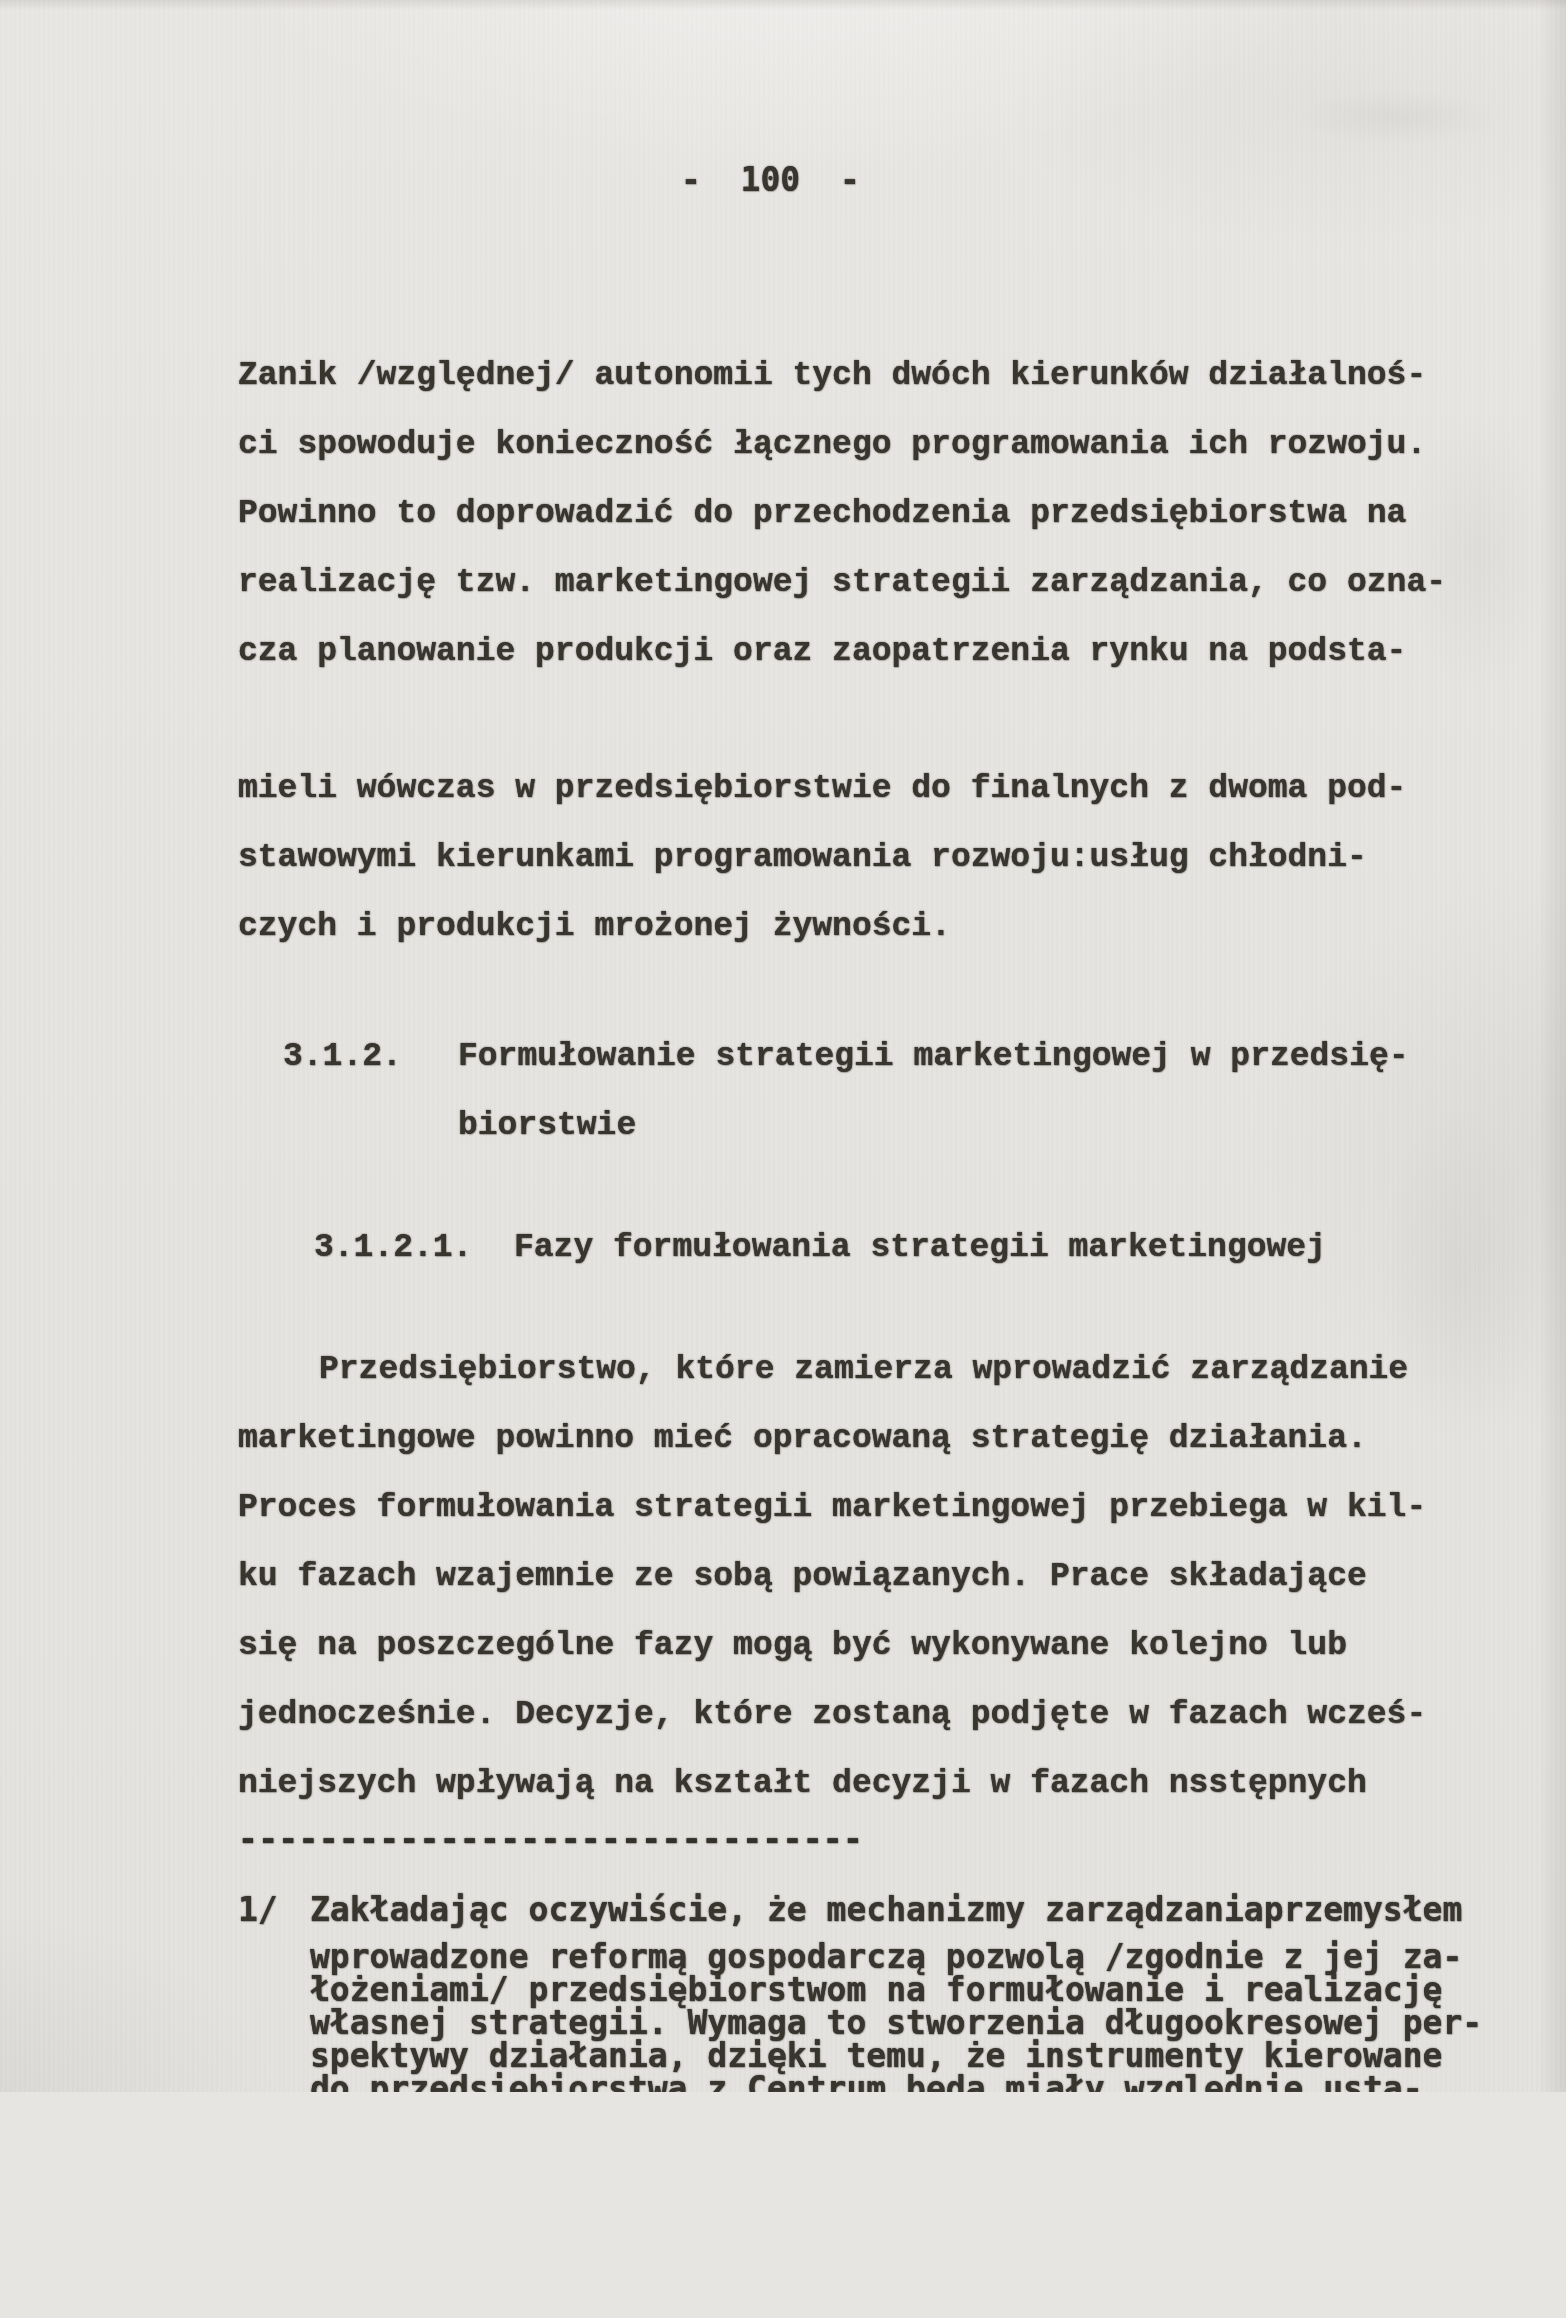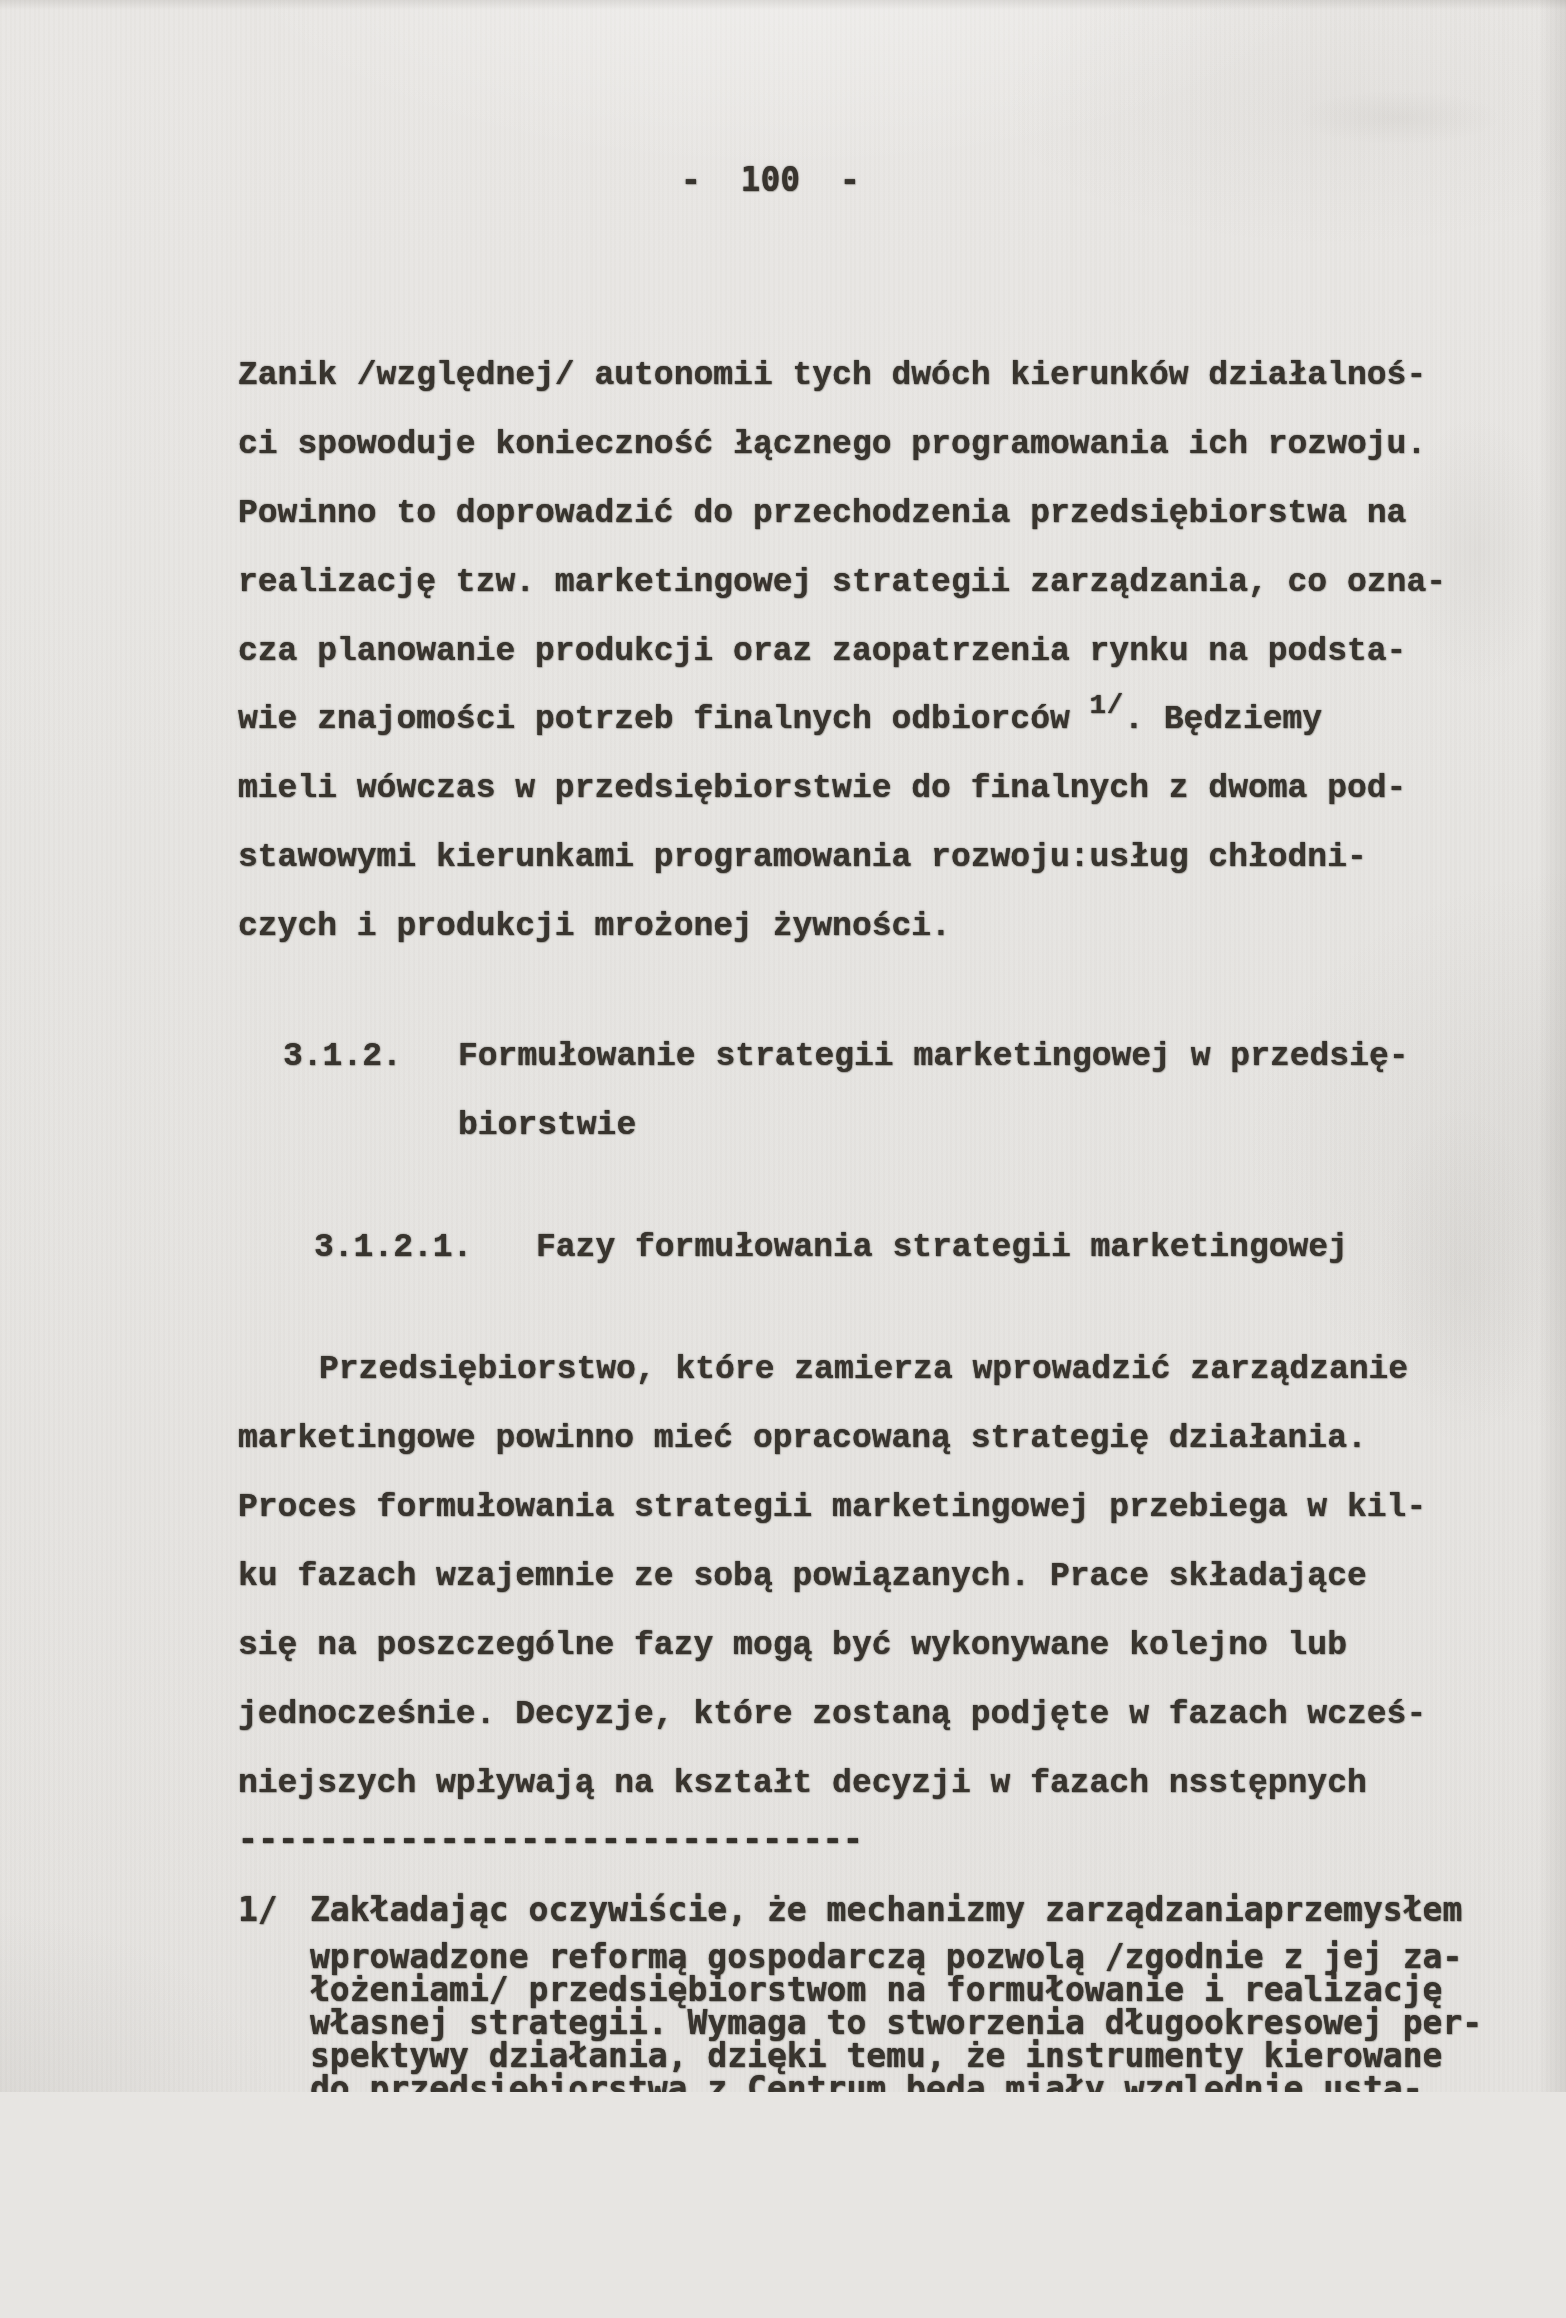--- a/index.html
+++ b/index.html
@@ -55,30 +55,29 @@
 
   <div class="crease" style="left:679px;top:2124px;height:195px;"></div>
   <div class="crease" style="left:700px;top:2192px;height:126px;"></div>
   <div class="crease" style="left:938px;top:2110px;height:193px;"></div>
   <div class="crease" style="left:593px;top:2151px;height:168px;"></div>
 
   <div class="tw" style="left:681px;top:160px;line-height:39px;">-  100  -</div>
 
   <div class="tw lh100" style="left:238px;top:341px;"><div>Zanik /względnej/ autonomii tych dwóch kierunków działalnoś-</div><div>ci spowoduje konieczność łącznego programowania ich rozwoju.</div><div>Powinno to doprowadzić do przechodzenia przedsiębiorstwa na</div><div>realizację tzw. marketingowej strategii zarządzania, co ozna-</div><div>cza planowanie produkcji oraz zaopatrzenia rynku na podsta-</div></div>
 
-  <div class="tw lh100" style="left:238px;top:685px;"><span>wie znajomości potrzeb finalnych odbiorców </span><span class="sup">1/</span><span>. Będziemy</span></div>
 
   <div class="tw lh100" style="left:238px;top:754px;"><div>mieli wówczas w przedsiębiorstwie do finalnych z dwoma pod-</div><div>stawowymi kierunkami programowania rozwoju:usług chłodni-</div><div>czych i produkcji mrożonej żywności.</div></div>
 
   <div class="tw lh100" style="left:283px;top:1022px;">3.1.2.</div>
   <div class="tw lh100" style="left:458px;top:1022px;">Formułowanie strategii marketingowej w przedsię-</div>
   <div class="tw lh100" style="left:458px;top:1091px;">biorstwie</div>
 
   <div class="tw lh100" style="left:314px;top:1213px;">3.1.2.1.</div>
-  <div class="tw lh100" style="left:514px;top:1213px;margin-left:22px;">Fazy formułowania strategii marketingowej</div>
+  <div class="tw lh100" style="left:514px;top:1213px;">Fazy formułowania strategii marketingowej</div>
 
   <div class="tw lh100" style="left:319px;top:1335px;">Przedsiębiorstwo, które zamierza wprowadzić zarządzanie</div>
   <div class="tw lh100" style="left:238px;top:1404px;"><div>marketingowe powinno mieć opracowaną strategię działania.</div><div>Proces formułowania strategii marketingowej przebiega w kil-</div><div>ku fazach wzajemnie ze sobą powiązanych. Prace składające</div><div>się na poszczególne fazy mogą być wykonywane kolejno lub</div><div>jednocześnie. Decyzje, które zostaną podjęte w fazach wcześ-</div><div>niejszych wpływają na kształt decyzji w fazach nsstępnych</div></div>
 
   <div class="tw sep" style="left:238px;top:1825px;">-------------------------------</div>
 
   <div class="tw lh48" style="left:238px;top:1893px;">1/</div>
   <div class="tw lh48" style="left:310px;top:1893px;text-align:right;">Zakładając oczywiście, że mechanizmy zarządzaniaprzemysłem</div>
   <div class="tw lh48" style="left:310px;top:1940px;"><div>wprowadzone reformą gospodarczą pozwolą /zgodnie z jej za-</div><div>łożeniami/ przedsiębiorstwom na formułowanie i realizację</div><div>własnej strategii. Wymaga to stworzenia długookresowej per-</div><div>spektywy działania, dzięki temu, że instrumenty kierowane</div><div>do przedsiębiorstwa z Centrum będą miały względnie usta-</div><div>bilizowany charakter.</div></div>
 

